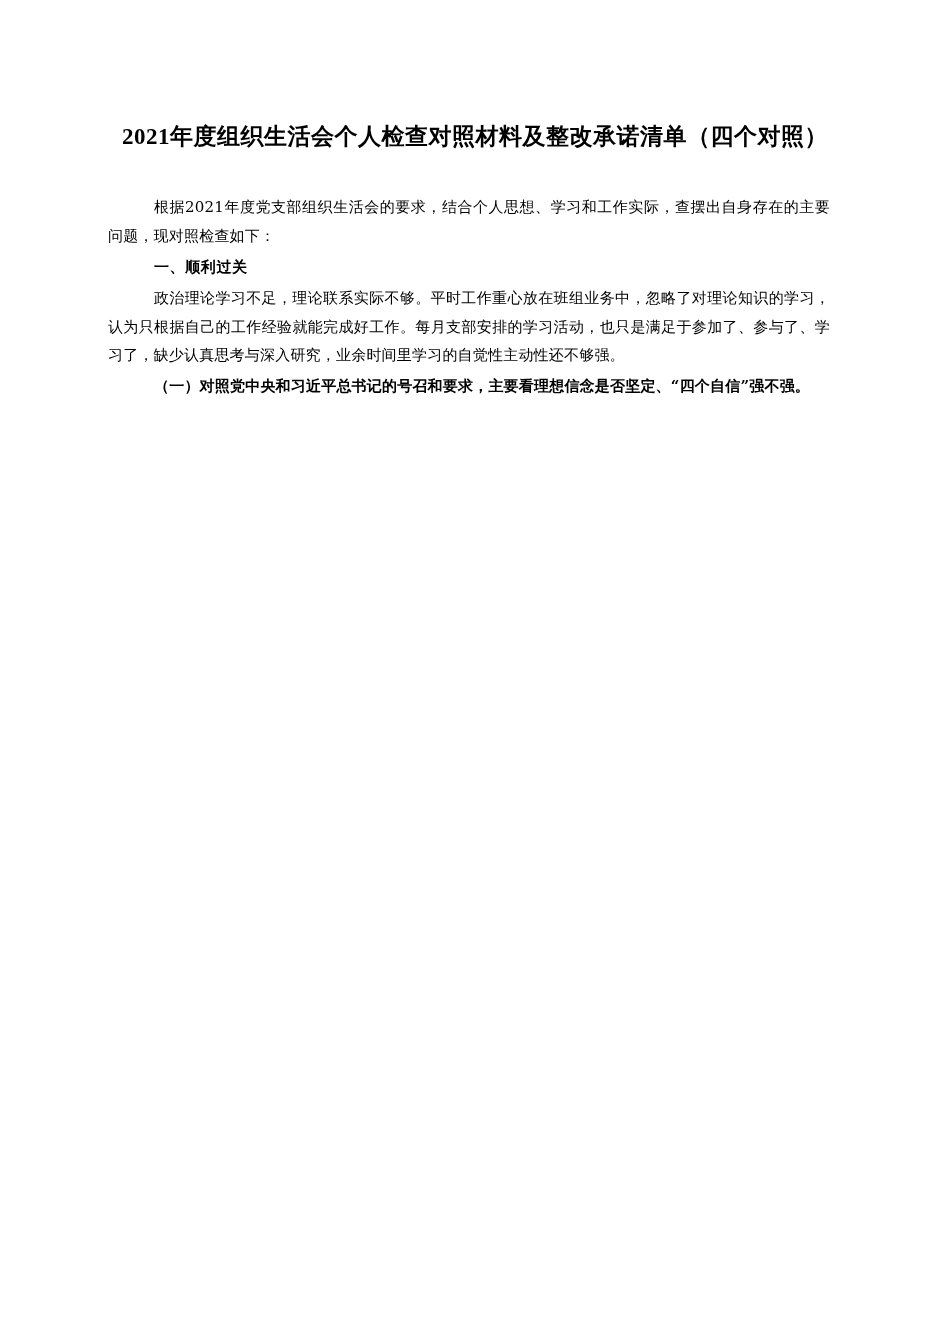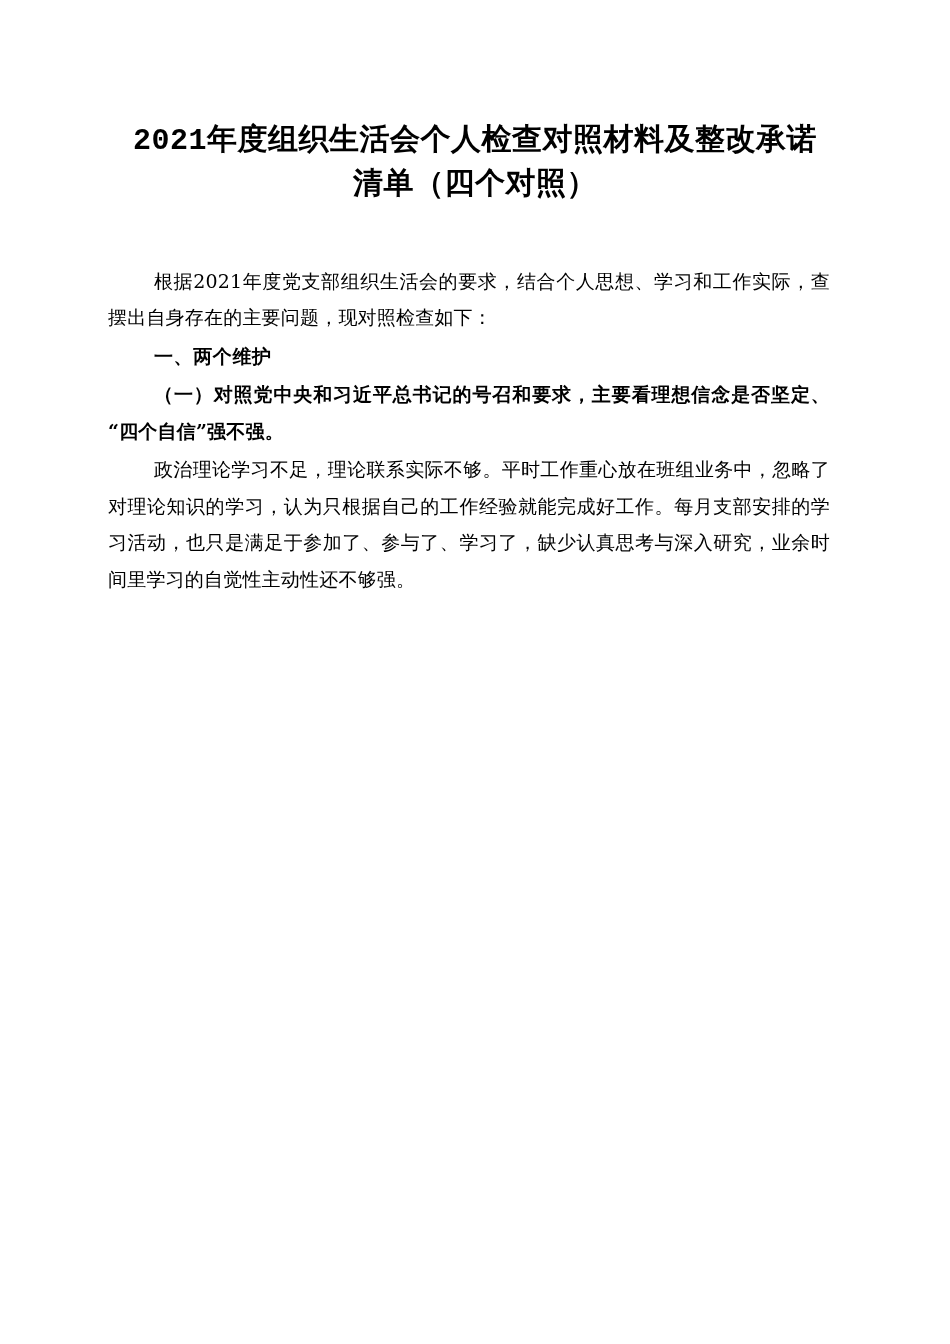--- a/index.html
+++ b/index.html
@@ -12,31 +12,31 @@
     width: 950px;
     height: 1344px;
     background: #ffffff;
     box-sizing: border-box;
     padding: 120px 108px 60px 108px;
     font-family: "DejaVu Serif", "Liberation Serif", serif;
     color: #000000;
     overflow: hidden;
   }
   .doc-title {
-    font-family: Liberation Mono, monospace;
+    font-family: Liberation Serif, serif;
     font-weight: bold;
-    font-size: 30px;
+    font-size: 23px;
     line-height: 1.45;
     text-align: center;
     letter-spacing: 0.5px;
-    margin: 0 0 56px 0;
+    margin: 0 0 40px 0;
     padding: 0 14px;
   }
   .para {
-    font-size: 19px;
+    font-size: 15px;
     line-height: 1.92;
     text-align: justify;
     text-justify: inter-ideograph;
     margin: 0 12px 2px 0;
     letter-spacing: 0.2px;
   }
   .para.indent {
     text-indent: 46px;
   }
   .para.heading {
@@ -51,21 +51,21 @@
 </style>
 </head>
 <body>
 
 <div class="page">
 
   <h1 class="doc-title">2021年度组织生活会个人检查对照材料及整改承诺清单（四个对照）</h1>
 
   <p class="para indent">根据2021年度党支部组织生活会的要求，结合个人思想、学习和工作实际，查摆出自身存在的主要问题，现对照检查如下：</p>
 
-  <p class="para heading">一、两个维护</p>
+  <p class="para heading">一、顺利过关</p>
+
+  <p class="para indent">政治理论学习不足，理论联系实际不够。平时工作重心放在班组业务中，忽略了对理论知识的学习，认为只根据自己的工作经验就能完成好工作。每月支部安排的学习活动，也只是满足于参加了、参与了、学习了，缺少认真思考与深入研究，业余时间里学习的自觉性主动性还不够强。</p>
 
   <p class="para indent bold">（一）对照党中央和习近平总书记的号召和要求，主要看理想信念是否坚定、“四个自信”强不强。</p>
-
-  <p class="para indent">政治理论学习不足，理论联系实际不够。平时工作重心放在班组业务中，忽略了对理论知识的学习，认为只根据自己的工作经验就能完成好工作。每月支部安排的学习活动，也只是满足于参加了、参与了、学习了，缺少认真思考与深入研究，业余时间里学习的自觉性主动性还不够强。</p>
 
 
 
 </div>
 
 </body></html>

